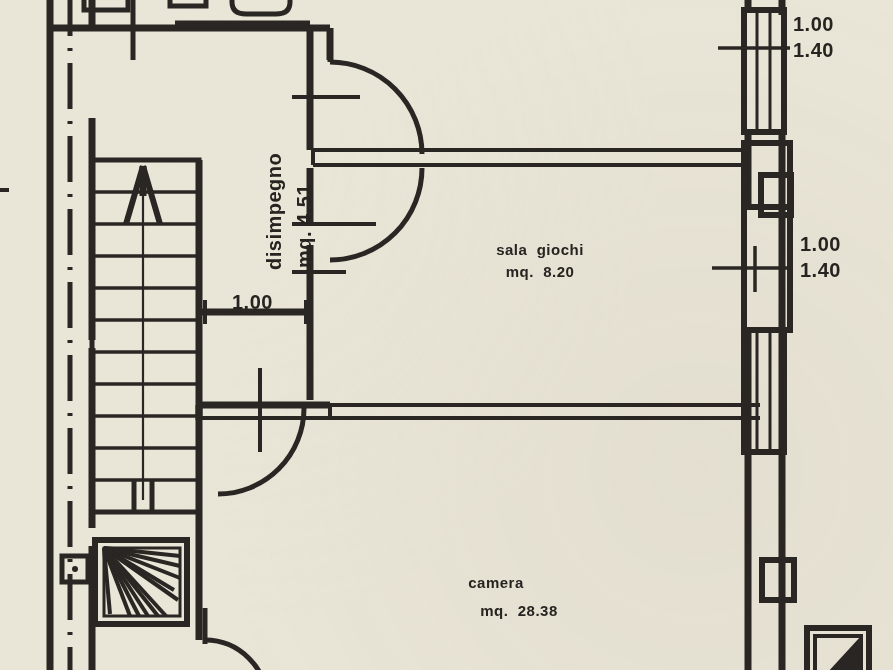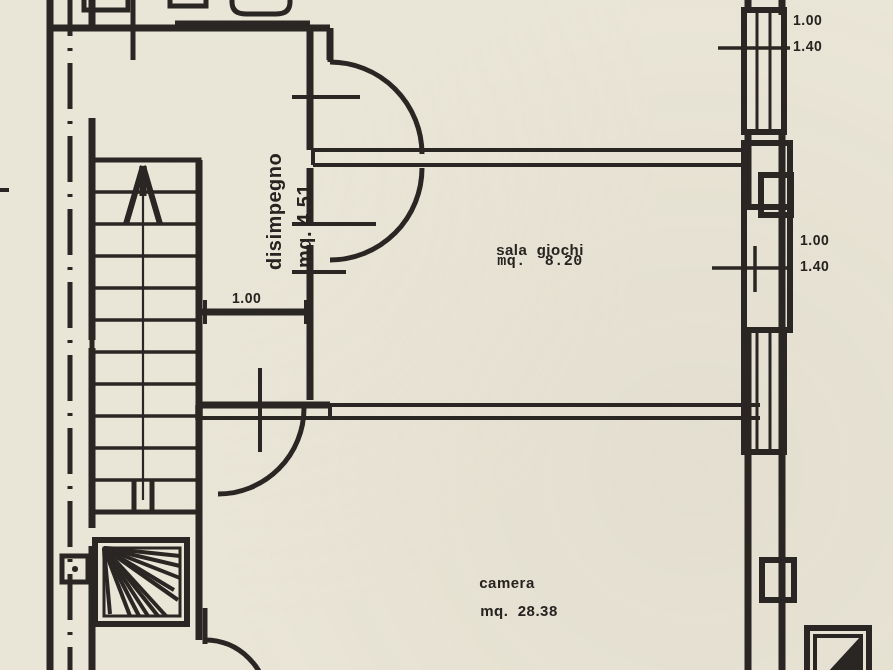--- a/index.html
+++ b/index.html
@@ -13,21 +13,21 @@
   .lbl{
     position:absolute;
     color:#262320;
     font-family:"Liberation Sans",sans-serif;
     font-weight:700;
     letter-spacing:.5px;
     white-space:pre;
     line-height:1.22;
   }
   .rm{font-size:15px;text-align:center;}
-  .dim{font-size:14px;}
+  .dim{font-size:20px;}
   .vert{
     transform-origin:0 0;
     transform:rotate(-90deg);
     font-size:20px;
   }
   .paper-grain{
     position:absolute;inset:0;pointer-events:none;
     background:
       radial-gradient(circle at 18% 22%, rgba(255,255,255,.35), rgba(255,255,255,0) 55%),
       radial-gradient(circle at 78% 70%, rgba(160,150,120,.10), rgba(0,0,0,0) 60%);
@@ -226,23 +226,23 @@
 
   </g>
 </svg>
 
 <div class="paper-grain"></div>
 
 <div class="lbl vert" id="lbl-disimpegno-name" style="left: 262px; top: 270px;">disimpegno</div>
 <div class="lbl vert" id="lbl-disimpegno-area" style="left: 292px; top: 268px;">mq. 4.51</div>
 
 <div class="lbl rm" id="lbl-sala-name" style="left: 540px; top: 250px; transform: translate(-50%, -50%);">sala  giochi</div>
-<div class="lbl rm" id="lbl-sala-area" style="left: 540px; top: 262px; transform: translate(-50%, -50%); font-family: Liberation Mono, monospace;">mq.  8.20</div>
-
-<div class="lbl rm" id="lbl-camera-name" style="left: 507px; top: 583px; transform: translate(-50%, -50%);">camera</div>
+<div class="lbl rm" id="lbl-sala-area" style="left: 540px; top: 272px; transform: translate(-50%, -50%);">mq.  8.20</div>
+
+<div class="lbl rm" id="lbl-camera-name" style="left: 496px; top: 583px; transform: translate(-50%, -50%);">camera</div>
 <div class="lbl rm" id="lbl-camera-area" style="left: 519px; top: 611px; transform: translate(-50%, -50%);">mq.  28.38</div>
 
 <div class="lbl dim" id="lbl-door-width" style="left: 232px; top: 290px;">1.00</div>
 
 <div class="lbl dim" id="lbl-win1-w" style="left: 793px; top: 12px;">1.00</div>
 <div class="lbl dim" id="lbl-win1-h" style="left: 793px; top: 38px;">1.40</div>
 
 <div class="lbl dim" id="lbl-win2-w" style="left: 800px; top: 232px;">1.00</div>
 <div class="lbl dim" id="lbl-win2-h" style="left: 800px; top: 258px;">1.40</div>
 

